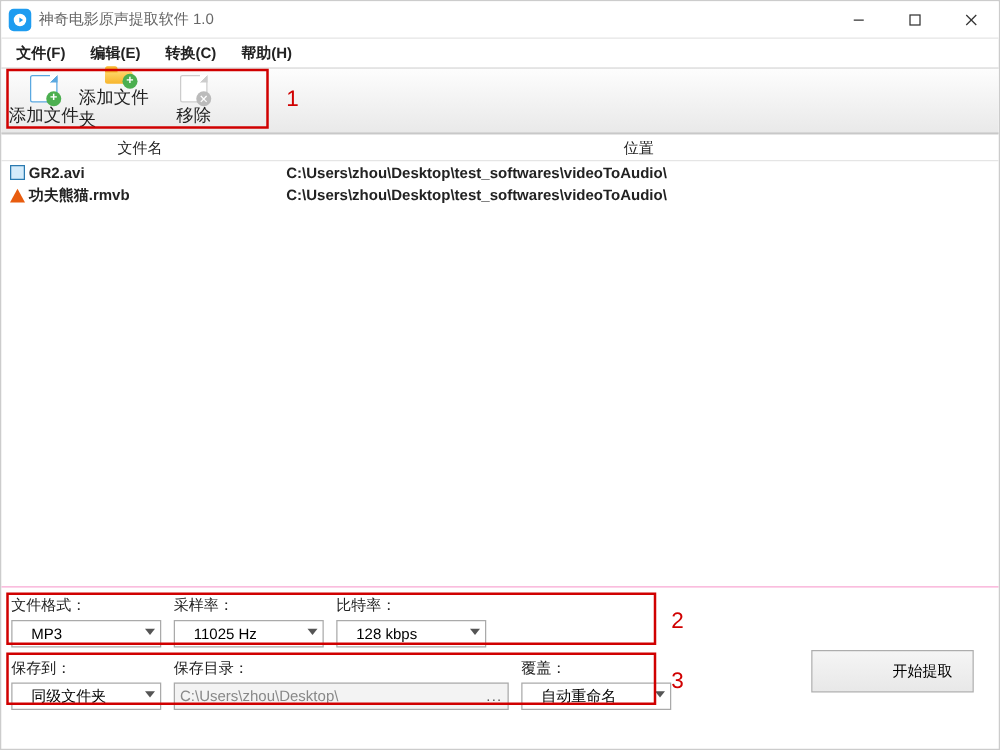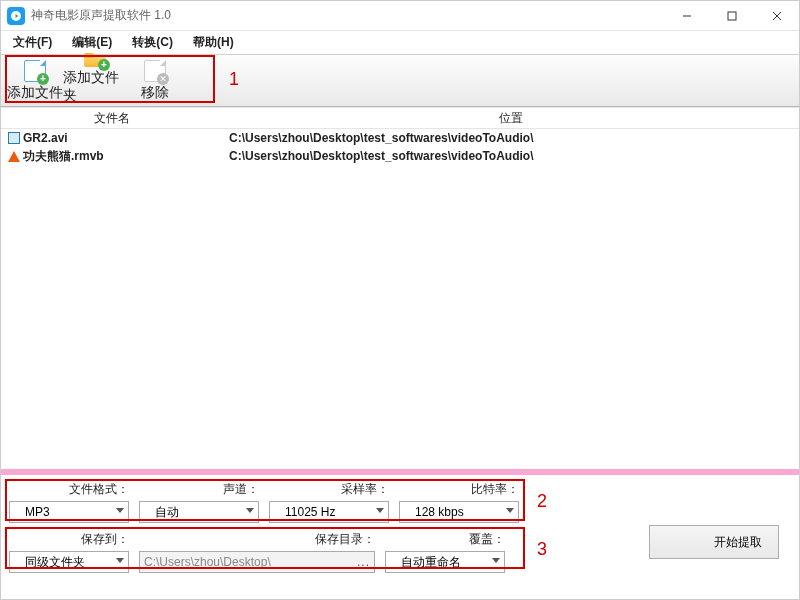--- a/index.html
+++ b/index.html
@@ -32,27 +32,27 @@
   .col-name { width: 222px; }
   .col-path { flex: 1; }
 
   
   .filelist { height: 340px; overflow: auto; }
   .row { height: 18px; display: flex; align-items: center; font-weight: bold; }
   .row .col { padding: 0 6px; color: #222; white-space: nowrap; }
   .ficon { width: 14px; height: 14px; margin-right: 2px; display:inline-flex; align-items:center; justify-content:center;}
 
   
-  .settings { border-top: 6px solid #f9a8d4; padding: 6px 8px 8px 8px; position: relative; text-align: right; }
+  .settings { border-top: 1px solid #f9a8d4; padding: 6px 8px 8px 8px; position: relative; }
   .srow { display: flex; align-items: flex-end; gap: 10px; margin-bottom: 8px; }
   .field { display: flex; flex-direction: column; gap: 3px; }
   .field label { color: #222; }
   .combo { height: 22px; border: 1px solid #aaa; background: #fff; display: flex; align-items: center; padding: 0 15px; position: relative; }
   .combo .caret { position: absolute; right: 4px; top: 6px; width: 0; height: 0; border-left: 4px solid transparent; border-right: 4px solid transparent; border-top: 5px solid #555; }
-  .w120 { width: 120px; } .w240 { width: 236px; }
+  .w120 { width: 120px; } .w240 { width: 268px; }
   .pathbox { height: 22px; border: 1px solid #aaa; background: #f3f3f3; display:flex; align-items:center; padding:0 4px; position:relative; color:#888;}
   .pathbox .dots { position:absolute; right:4px; color:#555; letter-spacing:1px;}
   .startbtn { position: absolute; right: 20px; bottom: 30px; width: 130px; height: 34px; border: 1px solid #adadad; background: linear-gradient(#f5f5f5,#e8e8e8); display:flex; align-items:center; justify-content:center;padding-left:48px; }
   .annot-box2 { position:absolute; border:2px solid #d00000; pointer-events:none; }
 
   
   .ic-file { background:#fff; border:1px solid #5aa8e0; border-radius:2px; }
   .ic-file::before { content:""; position:absolute; width:6px; height:6px; right:-1px; top:-1px; background:linear-gradient(135deg,#fff 48%,#5aa8e0 52%);}
   .ic-folder { background: linear-gradient(#ffd76b,#f7b52c); border-radius:2px; }
   .ic-folder::before { content:""; position:absolute; top:-4px; left:0; width:10px; height:5px; background:#f7b52c; border-radius:2px 2px 0 0;}
@@ -154,27 +154,20 @@
 
   <div class="srow">
     <div class="field">
       <label>文件格式：</label>
       <div class="combo w120">
           <span>MP3</span>
           <span class="caret"></span>
         </div>
     </div>
     <div class="field">
-      <label>声道：</label>
-      <div class="combo w120">
-          <span>自动</span>
-          <span class="caret"></span>
-        </div>
-    </div>
-    <div class="field">
       <label>采样率：</label>
       <div class="combo w120">
           <span>11025 Hz</span>
           <span class="caret"></span>
         </div>
     </div>
     <div class="field">
       <label>比特率：</label>
       <div class="combo w120">
           <span>128 kbps</span>

